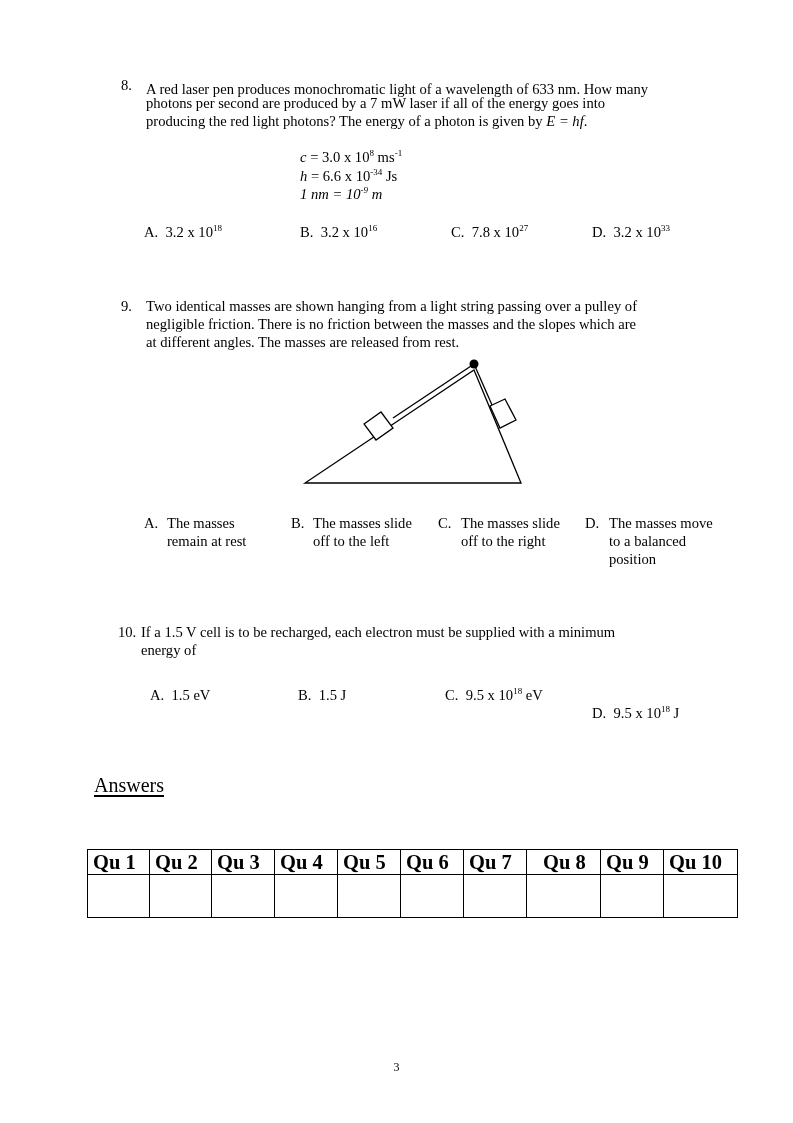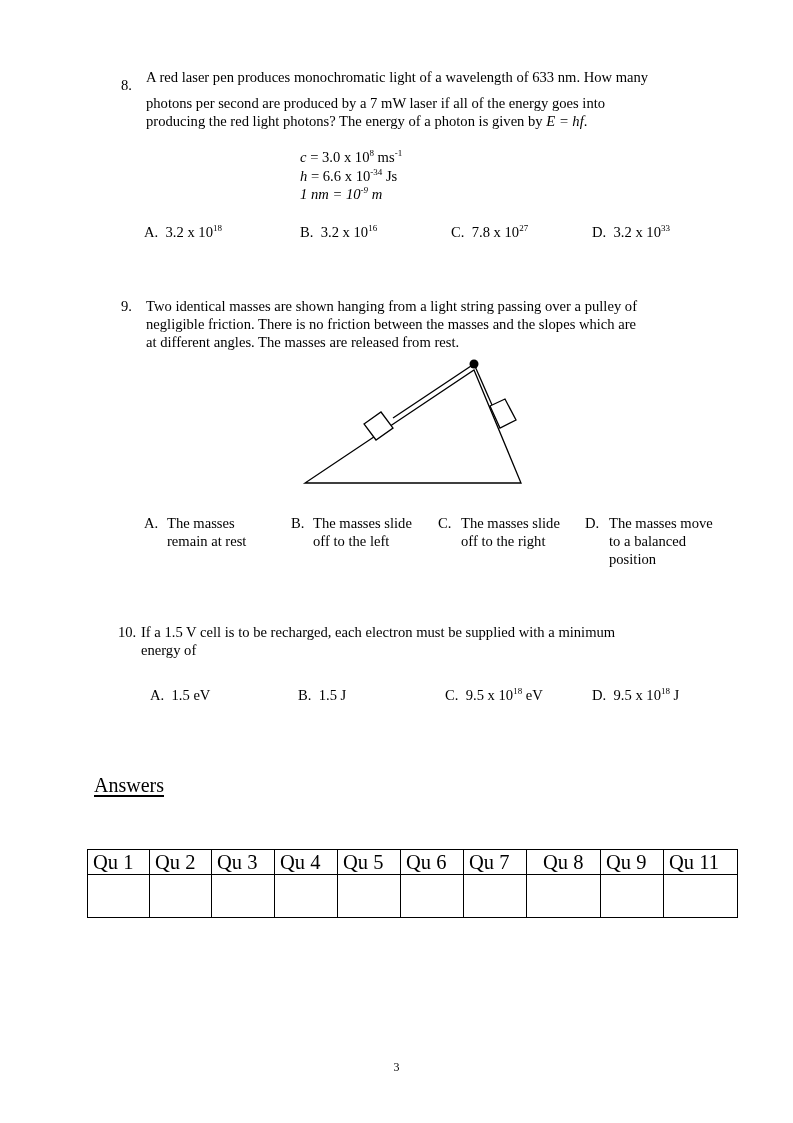--- a/index.html
+++ b/index.html
@@ -6,29 +6,29 @@
   body { width:793px; height:1123px; position:relative; overflow:hidden;
          font-family:"Liberation Serif", serif; color:#000; font-size:14.6px; }
   .abs { position:absolute; }
   .line { position:absolute; white-space:nowrap; line-height:18px; }
   sup { font-size:9px; vertical-align:6px; line-height:0; }
   .num { position:absolute; }
   .center { text-align:left; }
   .heading { font-weight:normal; font-size:20px; text-decoration:underline; text-decoration-thickness:2px; text-underline-offset:3px; }
   table.ans { position:absolute; left:87px; top:849px; border-collapse:collapse; }
   table.ans td { border:1.3px solid #000; padding:0; }
-  table.ans td.h { height:24px; font-weight:normal; font-size:20.5px; line-height:22px; padding-left:5px; white-space:nowrap; }
+  table.ans td.h { height:24px; font-weight:bold; font-size:20.5px; line-height:22px; padding-left:5px; white-space:nowrap; }
   table.ans td.b { height:42px; }
 </style>
 </head>
 <body>
 
 <div>
   <span class="num" style="left:121px;top:76px;line-height:18px;">8.</span>
-  <div class="line" style="left:146px;top:68px;">A red laser pen produces monochromatic light of a wavelength of 633 nm. How many</div>
+  <div class="line" style="left:146px;top:80px;">A red laser pen produces monochromatic light of a wavelength of 633 nm. How many</div>
   <div class="line" style="left:146px;top:94px;">photons per second are produced by a 7 mW laser if all of the energy goes into</div>
   <div class="line" style="left:146px;top:112px;"><span>producing the red light photons? The energy of a photon is given by </span><i>E = hf</i><span>.</span></div>
 
   <div>
     <div class="line center" style="left:300px;width:235px;top:148px;"><i>c</i><span> = 3.0 x 10</span><sup>8</sup><span> ms</span><sup>-1</sup></div>
     <div class="line center" style="left:300px;width:235px;top:167px;"><i>h</i><span> = 6.6 x 10</span><sup>-34</sup><span> Js</span></div>
     <div class="line center" style="left:300px;width:235px;top:185px;font-style:italic;"><span>1 nm = 10</span><sup>-9</sup><span> m</span></div>
   </div>
 
   <div class="line" style="left:144px;top:223px;"><span>A.</span>&nbsp; <span>3.2 x 10</span><sup>18</sup></div>
@@ -91,38 +91,38 @@
 </div>
 
 <div>
   <span class="num" style="left:118px;top:623px;line-height:18px;">10.</span>
   <div class="line" style="left:141px;top:623px;">If a 1.5 V cell is to be recharged, each electron must be supplied with a minimum</div>
   <div class="line" style="left:141px;top:641px;">energy of</div>
 
   <div class="line" style="left:150px;top:686px;"><span>A.</span>&nbsp; <span>1.5 eV</span></div>
   <div class="line" style="left:298px;top:686px;"><span>B.</span>&nbsp; <span>1.5 J</span></div>
   <div class="line" style="left:445px;top:686px;"><span>C.</span>&nbsp; <span>9.5 x 10</span><sup>18</sup><span> eV</span></div>
-  <div class="line" style="left:592px;top:686px;text-align:right;"><span>D.</span>&nbsp; <span>9.5 x 10</span><sup>18</sup><span> J</span></div>
+  <div class="line" style="left:592px;top:704px;text-align:right;"><span>D.</span>&nbsp; <span>9.5 x 10</span><sup>18</sup><span> J</span></div>
 </div>
 
 <div class="abs heading" style="left:94px;top:770px;line-height:30px;">Answers</div>
 
 <table class="ans">
   <tbody>
       <tr>
     <td class="h" style="width:56px;">Qu 1</td>
     <td class="h" style="width:56px;">Qu 2</td>
     <td class="h" style="width:57px;">Qu 3</td>
     <td class="h" style="width:57px;">Qu 4</td>
     <td class="h" style="width:57px;">Qu 5</td>
     <td class="h" style="width:57px;">Qu 6</td>
     <td class="h" style="width:57px;">Qu 7</td>
     <td class="h" style="width:57px;padding-left:16px;">Qu 8</td>
     <td class="h" style="width:57px;">Qu 9</td>
-    <td class="h" style="width:68px;">Qu 11</td>
+    <td class="h" style="width:68px;">Qu 10</td>
   </tr>
   <tr>
     <td class="b"></td>
     <td class="b"></td>
     <td class="b"></td>
     <td class="b"></td>
     <td class="b"></td>
     <td class="b"></td>
     <td class="b"></td>
     <td class="b"></td>

